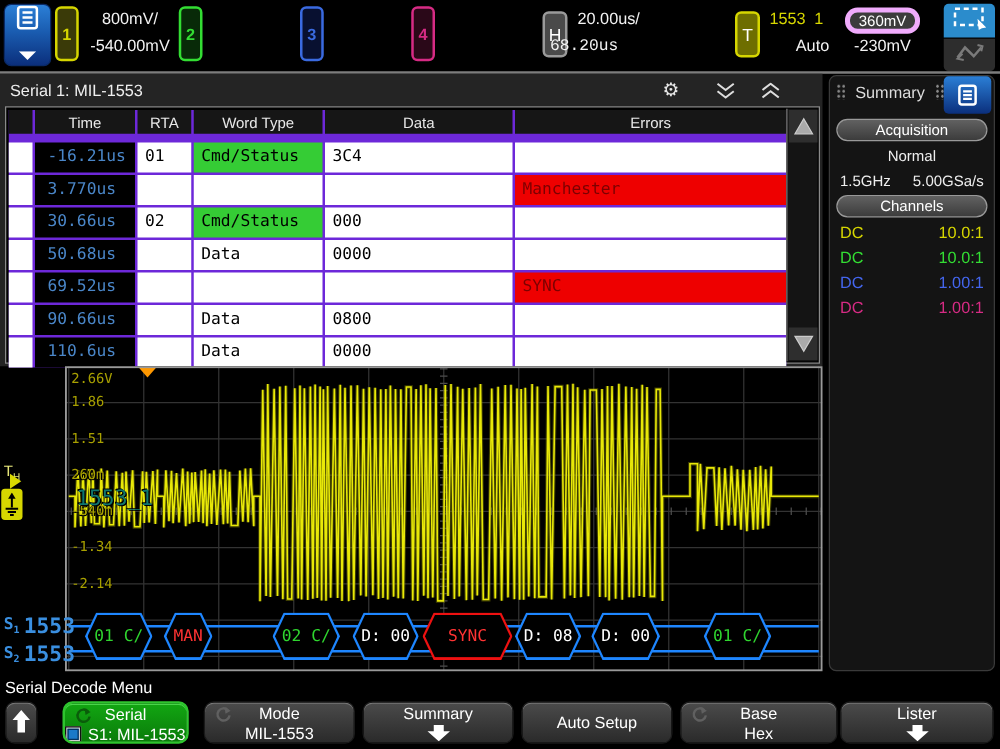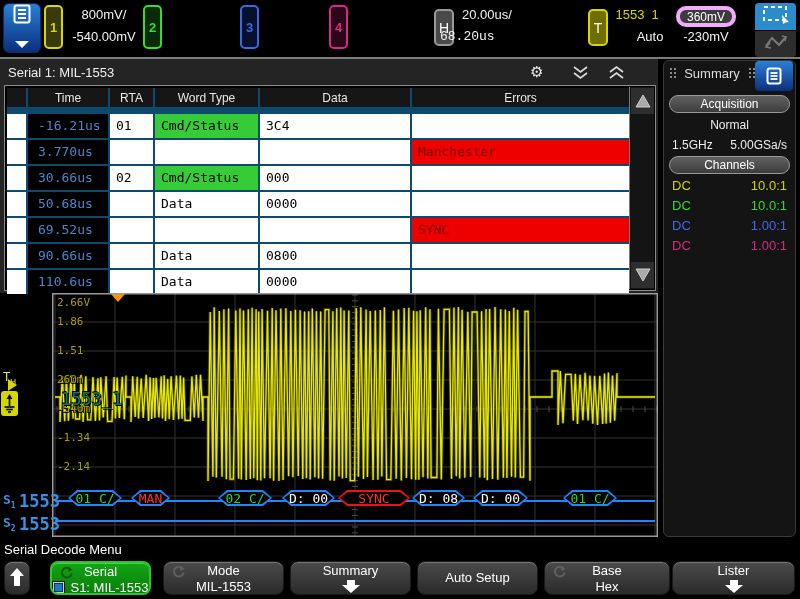--- a/index.html
+++ b/index.html
@@ -27,21 +27,21 @@
   .zz-btn  { left:755px; top:31px; width:41px; height:26px; border-radius:0 0 4px 4px; background:#2d2d2d;
     display:flex; align-items:center; justify-content:center;}
   .topsep { left:0; top:57px; width:800px; height:2px; background:#7d7d7d; }
 
   
   .lister { left:0; top:59px; width:658px; height:234px; background:#242424; }
   .lister-title { left:8px; top:6px; color:#eee; font-size:13px; }
   .licon { color:#e8e8e8; }
   .tablewrap { left:4px; top:26px; width:652px; height:206px; background:#000; border:1px solid #8a8a8a; }
   .ltable { position:absolute; left:2px; top:2px; display:grid;
-    grid-template-columns:19px 80px 43px 103px 150px 217px; grid-auto-rows:24px; gap:2px; background:#0c4a6e;
+    grid-template-columns:19px 80px 43px 103px 150px 217px; grid-auto-rows:24px; gap:2px; background:#6d28d9;
     font-family:"DejaVu Sans Mono", monospace; font-size:13px; }
   .ltable .hc { background:#161616; color:#e8e8e8; font-family:"Liberation Sans",sans-serif; font-size:12px;
     display:flex; align-items:center; justify-content:center; height:19px; }
   .ltable .cell { background:#fff; color:#000; line-height:24px; padding-left:6px; overflow:hidden; white-space:nowrap;}
   .ltable .t { background:#000; color:#4a86c8; padding-left:10px; }
   .ltable .green { background:#35cc35; }
   .ltable .red { background:#ee0000; color:#7c0000; }
   .vscroll { position:absolute; right:1px; top:1px; width:25px; height:202px; background:#141414; border-left:1px solid #777;}
   .sbtn { position:absolute; left:1px; width:23px; height:26px; background:#2e2e2e;
     display:flex; align-items:center; justify-content:center; }
@@ -62,21 +62,21 @@
   .sb-row2 { position:absolute; left:8px; right:8px; display:flex; justify-content:space-between; color:#eee; font-size:12px;}
   .ch-row { position:absolute; left:8px; right:8px; height:20px; display:flex; justify-content:space-between;
     font-size:13px; }
 
   
   .scope { left:52px; top:293px; width:606px; height:244px; background:#000; }
   .axlab { position:absolute; left:5px; color:#a8a000; font-size:11px; font-family:"DejaVu Sans Mono",monospace; z-index:3;
     text-shadow:1px 1px 0 #000, -1px 1px 0 #000; }
   .chlab { position:absolute; left:9px; top:96px; color:#0f766e; font-size:17px; font-family:"DejaVu Sans Mono",monospace;
     z-index:4; text-shadow:1px 1px 0 #000,-1px -1px 0 #000; }
-  .bub { position:absolute; top:197px; height:16px; z-index:5; background:#1e86ff;
+  .bub { position:absolute; top:197px; height:38px; z-index:5; background:#1e86ff;
     clip-path:polygon(9px 0, calc(100% - 9px) 0, 100% 50%, calc(100% - 9px) 100%, 9px 100%, 0 50%); }
   .bub.rb { background:#ee1111; }
   .bub .in { position:absolute; inset:2px; background:#000;
     clip-path:polygon(8px 0, calc(100% - 8px) 0, 100% 50%, calc(100% - 8px) 100%, 8px 100%, 0 50%); }
   .bub span { position:absolute; inset:0; display:flex; align-items:center; justify-content:center;
     font-family:"DejaVu Sans Mono",monospace; font-size:13px; }
   .bub .dot { position:absolute; width:4px; height:4px; border-radius:50%; background:#ee22aa; bottom:0; z-index:6;}
   .dotR { right:2px; } .dotL { left:2px; }
   .tg { color:#2fd52f; } .tr { color:#ff3333; } .tw { color:#fff; }
 

